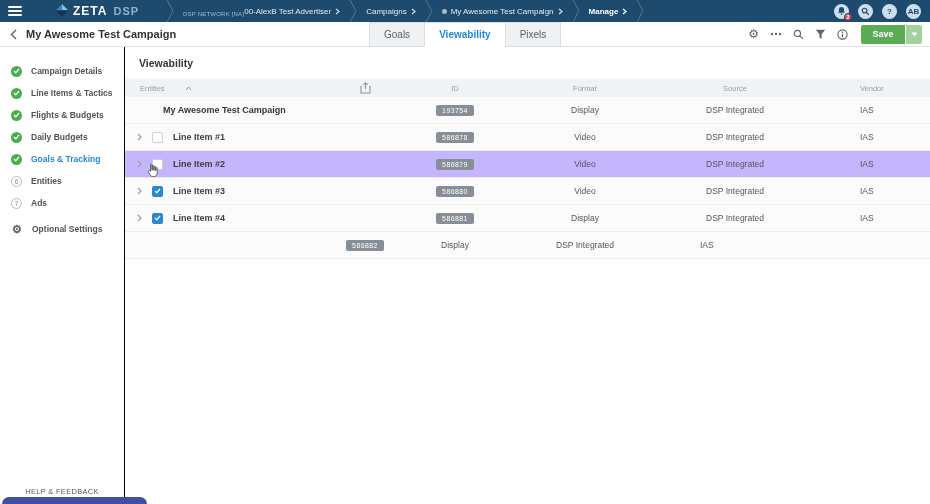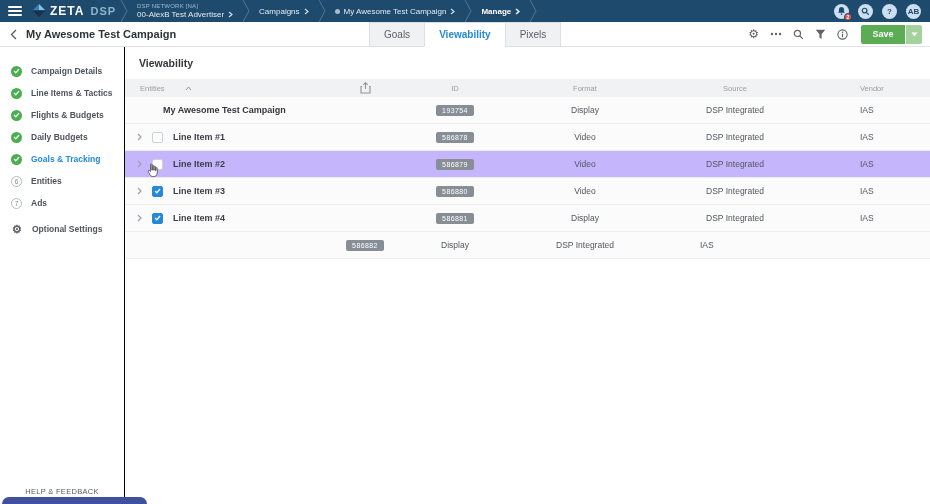--- a/index.html
+++ b/index.html
@@ -1,29 +1,29 @@
 <!DOCTYPE html>
 <html><head>
 <meta charset="utf-8">
 <style>
   * { margin:0; padding:0; box-sizing:border-box; }
   html,body { width:930px; height:504px; overflow:hidden; background:#fff;
               font-family:"Liberation Sans", sans-serif; }
   .app { position:relative; width:930px; height:504px; overflow:hidden; background:#fff; }
 
   
-  .topbar { height:22px; background:#1d4a6d; display:flex; align-items:center; color:#fff; }
+  .topbar { height:22px; background:#1d4a6d; display:flex; align-items:center; color:#fff;gap:23px; }
   .hamburger { width:14px; height:10px; margin-left:8px; display:flex; flex-direction:column; justify-content:space-between; cursor:pointer; }
   .hamburger i { display:block; height:2px; background:#fff; border-radius:1px; }
   .logo { display:flex; align-items:center; margin-left:10px; gap:4px; }
   .logo .brand { font-size:12px; font-weight:bold; letter-spacing:1px; color:#fff; }
   .logo .product { font-size:11px; font-weight:bold; letter-spacing:1px; color:#8fb3cc; margin-left:2px; }
   .crumbs { display:flex; align-items:center; height:100%; margin-left:4px; }
   .sep { height:22px; display:flex; align-items:center; }
-  .crumb { display:flex; flex-direction:column; justify-content:center; padding:12px 9px; height:100%; cursor:pointer; }
+  .crumb { display:flex; justify-content:center; padding:12px 9px; height:100%; cursor:pointer; }
   .crumb .eyebrow { font-size:6px; color:#9cbcd6; letter-spacing:.2px; margin-bottom:1px; }
   .crumb-main { display:flex; align-items:center; gap:4px; font-size:8px; color:#e2ebf3; }
   .crumb.bold .crumb-main { font-weight:bold; color:#fff; }
   .dot-crumb { width:5px; height:5px; border-radius:50%; background:#a9bac7; }
   .topbar-right { margin-left:auto; display:flex; gap:9px; margin-right:9px; align-items:center; }
   .circle-btn { width:15px; height:15px; border-radius:50%; background:#cbdff0; display:flex; align-items:center; justify-content:center; position:relative; color:#1d4a6d; font-size:8px; font-weight:bold; cursor:pointer; }
   .notif-badge { position:absolute; bottom:-2px; right:-3px; width:8px; height:8px; border-radius:50%; background:#e8554e; color:#fff; font-size:5px; display:flex; align-items:center; justify-content:center; font-weight:bold; border:1px solid #1d4a6d; }
 
   
   .pageheader { height:25px; border-bottom:1px solid #e2e4e7; display:flex; align-items:center; position:relative; background:#fff; }

